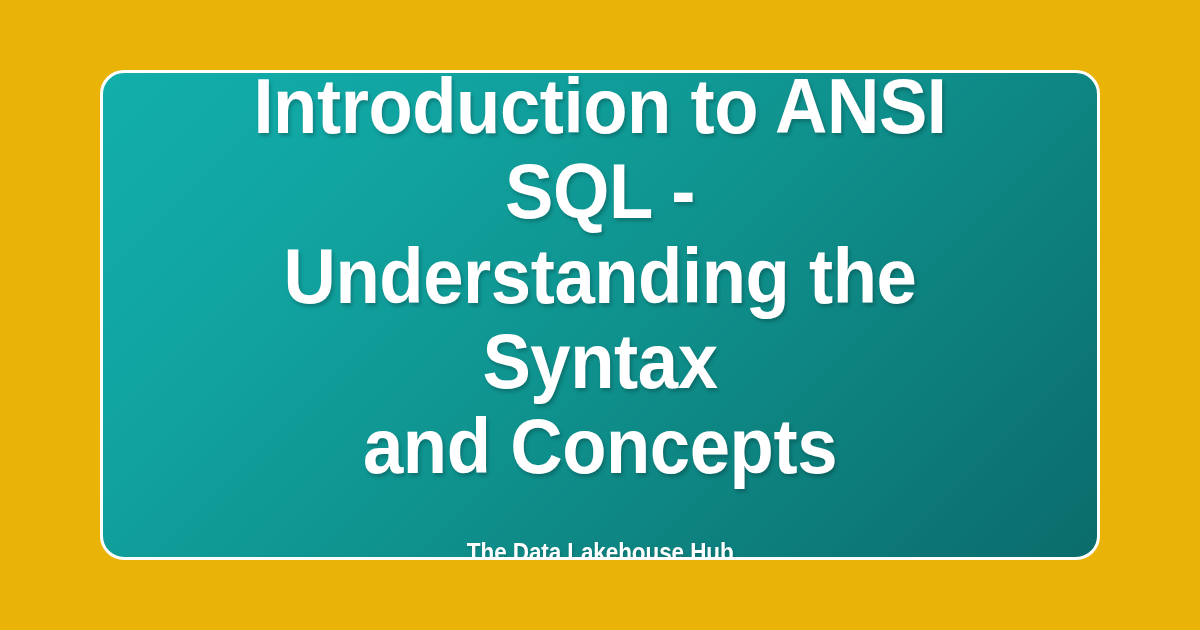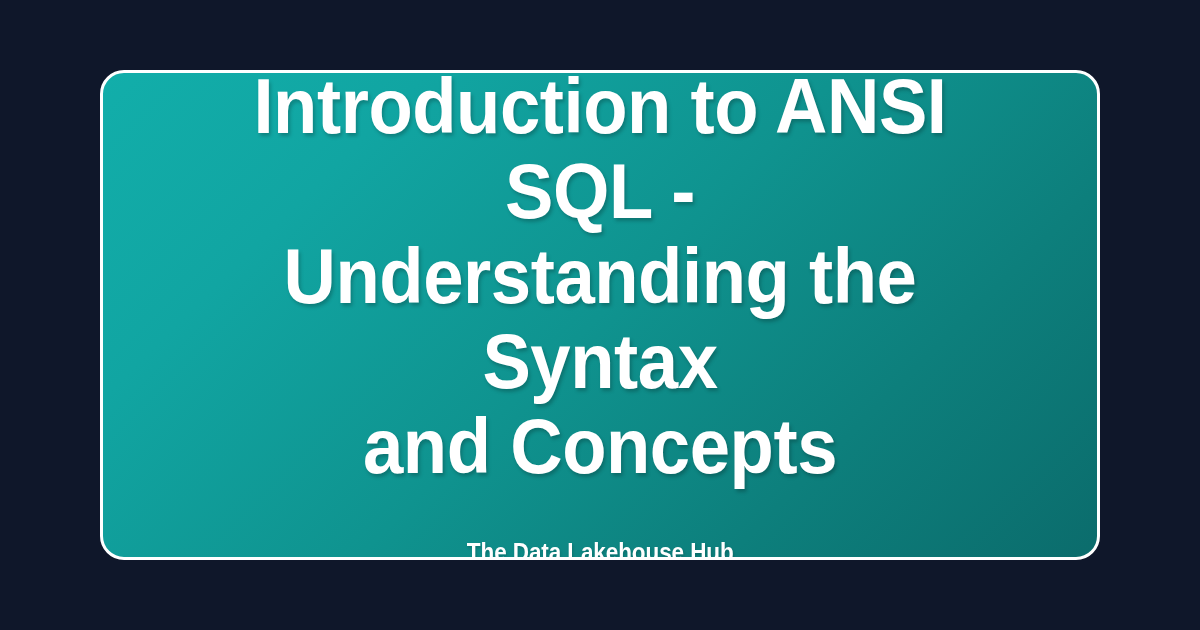--- a/index.html
+++ b/index.html
@@ -11,21 +11,21 @@
     width: 1200px;
     height: 630px;
     overflow: hidden;
     font-family: "Liberation Sans", sans-serif;
   }
 
   #og-canvas {
     position: relative;
     width: 1200px;
     height: 630px;
-    background: #0f172a;
+    background: #eab308;
     box-sizing: border-box;
     display: flex;
     align-items: center;
     justify-content: center;
   }
 
   #hero-card {
     position: absolute;
     left: 100px;
     top: 70px;

